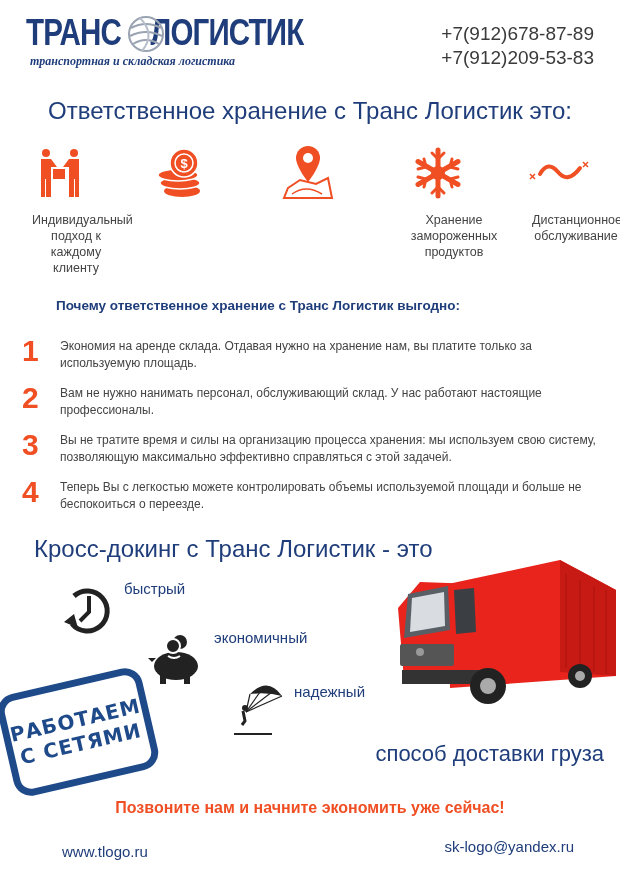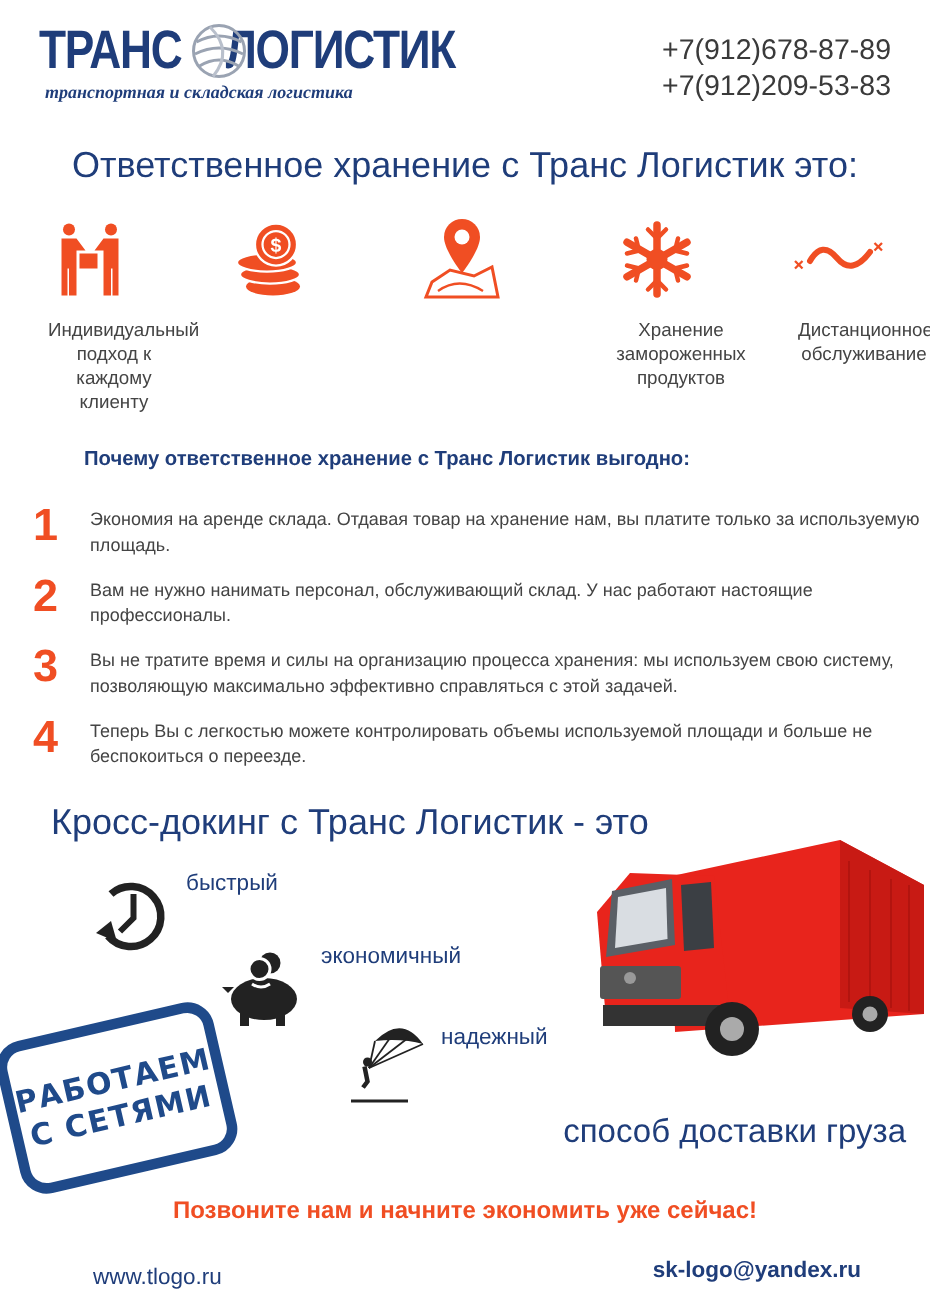--- a/index.html
+++ b/index.html
@@ -38,21 +38,21 @@
   .stamp { left: 4px; top: 680px; width: 148px; height: 104px; transform: rotate(-13deg); border: 7px solid #1f4a8a; border-radius: 18px; display: flex; flex-direction: column; align-items: center; justify-content: center; }
   .stamp span { font-family: "DejaVu Sans", sans-serif; font-weight: bold; font-size: 20px; color: #1f4a8a; line-height: 24px; letter-spacing: 1px; }
 
   .truck { left: 390px; top: 560px; width: 228px; height: 150px; }
 
   .delivery { right: 16px; top: 741px; font-size: 22px; color: #1f3d7a; }
 
   .cta { left: 0; width: 620px; top: 799px; text-align: center; font-size: 16px; font-weight: bold; color: #f04e23; }
 
   .site { left: 62px; top: 843px; font-size: 15px; color: #1f3d7a; }
-  .email { right: 46px; top: 838px; font-size: 15px; color: #1f3d7a; font-weight: bold; }
+  .email { right: 46px; top: 838px; font-size: 15px; color: #1f3d7a; }
 </style>
 </head>
 <body>
 
 <div class="abs logo">
   <div class="logo-main">
     <span>ТРАНС</span><span style="display:inline-block;width:36px"></span><span>ЛОГИСТИК</span>
   </div>
   <svg class="logo-globe" viewBox="0 0 40 40">
     <circle cx="20" cy="20" r="17" fill="none" stroke="#9aa3b2" stroke-width="2"></circle>
@@ -141,21 +141,21 @@
     </div>
     <div class="lbl">Дистанционное обслуживание</div>
   </div>
 </div>
 
 <div class="abs title2">Почему ответственное хранение с Транс Логистик выгодно:</div>
 
 <div class="abs reasons">
   <div class="reason">
     <div class="num">1</div>
-    <div class="txt">Экономия на аренде склада. Отдавая товар на хранение нам, вы платите только за используемую площадь.</div>
+    <div class="txt">Экономия на аренде склада. Отдавая нужно на хранение нам, вы платите только за используемую площадь.</div>
   </div>
   <div class="reason">
     <div class="num">2</div>
     <div class="txt">Вам не нужно нанимать персонал, обслуживающий склад. У нас работают настоящие профессионалы.</div>
   </div>
   <div class="reason">
     <div class="num">3</div>
     <div class="txt">Вы не тратите время и силы на организацию процесса хранения: мы используем свою систему, позволяющую максимально эффективно справляться с этой задачей.</div>
   </div>
   <div class="reason">

